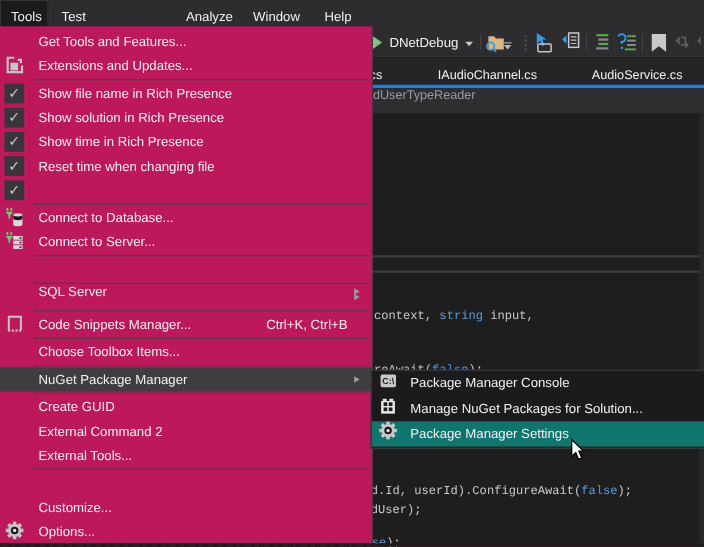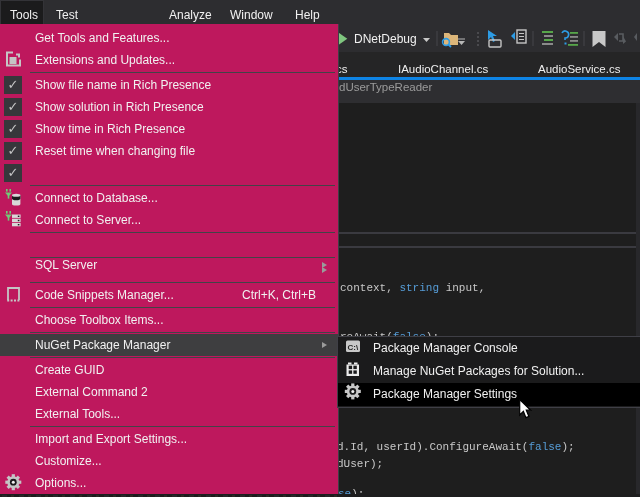--- a/index.html
+++ b/index.html
@@ -25,21 +25,21 @@
   .mi .lbl { position:absolute; left:35px; top:0; }
   .mi .sc  { position:absolute; right:22px; top:0;text-align:right; }
   .mi.hl { background:#3e3e40; }
   .sep { position:absolute; left:30px; width:305px; height:1px; background:#434347; }
   .arrow { position:absolute; left:322px; top:8px; width:0; height:0; border-left:5px solid #9b9b9b; border-top:3.5px solid transparent; border-bottom:3.5px solid transparent; }
   .chk { position:absolute; left:4px; top:2px; width:18px; height:18px; background:#37373b; color:#c5c5c5; font-size:13px; line-height:18px; text-align:center; }
   
   #submenu { left:337px; top:336px; width:303px; height:72px; background:#1b1b1c; border-top:1px solid #3f3f46; border-left:1px solid #3f3f46; border-bottom:1px solid #3f3f46; }
   .smi { position:absolute; left:0; width:302px; height:23px; line-height:23px; font-size:12px; color:#f1f1f1; }
   .smi .lbl { position:absolute; left:35px; top:0; }
-  .smi.hl { background:#000000; }
+  .smi.hl { background:#0f766e; }
 </style>
 </head>
 <body>
   <div class="abs" id="topbar"></div>
   <div class="abs" id="tabstrip"></div>
   <div class="abs" id="blueline"></div>
   <div class="abs" id="crumb"></div>
   <div class="abs" id="crumbtext">dUserTypeReader</div>
 
   <div class="abs" id="toolshl"></div>
@@ -177,23 +177,20 @@
     <div class="mi" style="top:335px;">
       <span class="lbl">Create GUID</span>
     </div>
     <div class="mi" style="top:357px;">
       <span class="lbl">External Command 2</span>
     </div>
     <div class="mi" style="top:379px;">
       <span class="lbl">External Tools...</span>
     </div>
     <div class="sep" style="top:402px;"></div>
-    <div class="mi" style="top:404px;">
-      <span class="lbl">Import and Export Settings...</span>
-    </div>
     <div class="mi" style="top:426px;">
       <span class="lbl">Customize...</span>
     </div>
     <div class="mi" style="top:448px;">
       <span class="lbl">Options...</span>
     </div>
     <svg style="position:absolute;left:0;top:0;" width="339" height="470" viewBox="0 0 339 470">
 
       <g stroke="#c5c5c5" fill="none" stroke-width="2">
         <path d="M13 28.5 h-6 v13 h13 v-6"></path>

